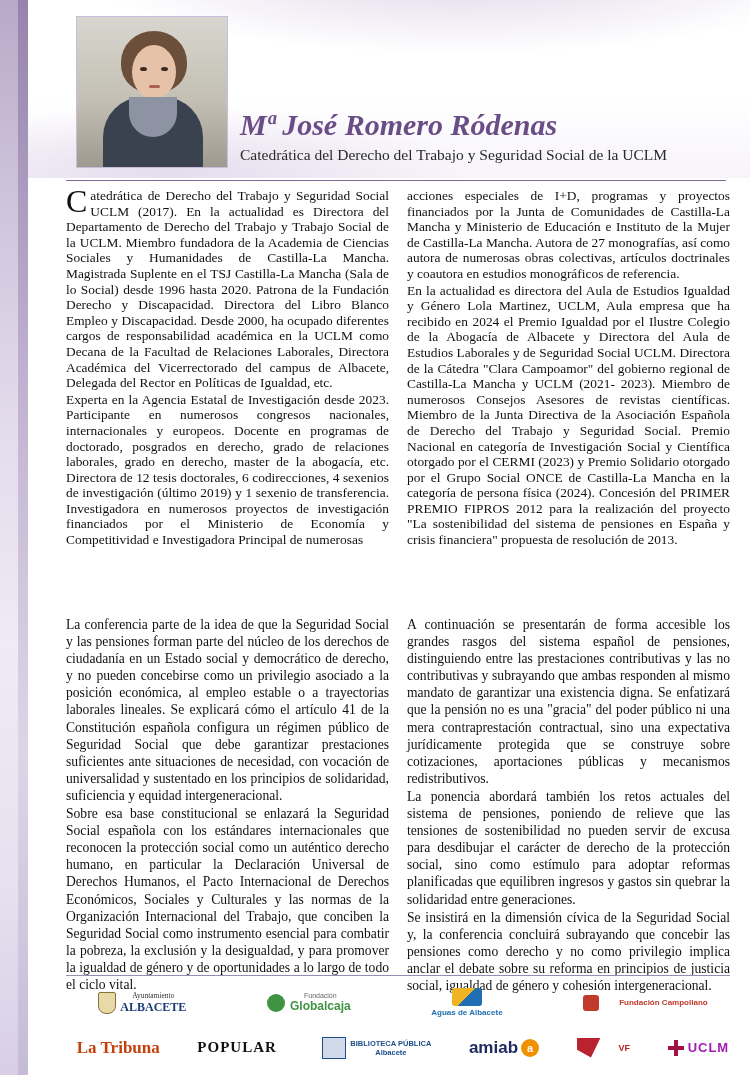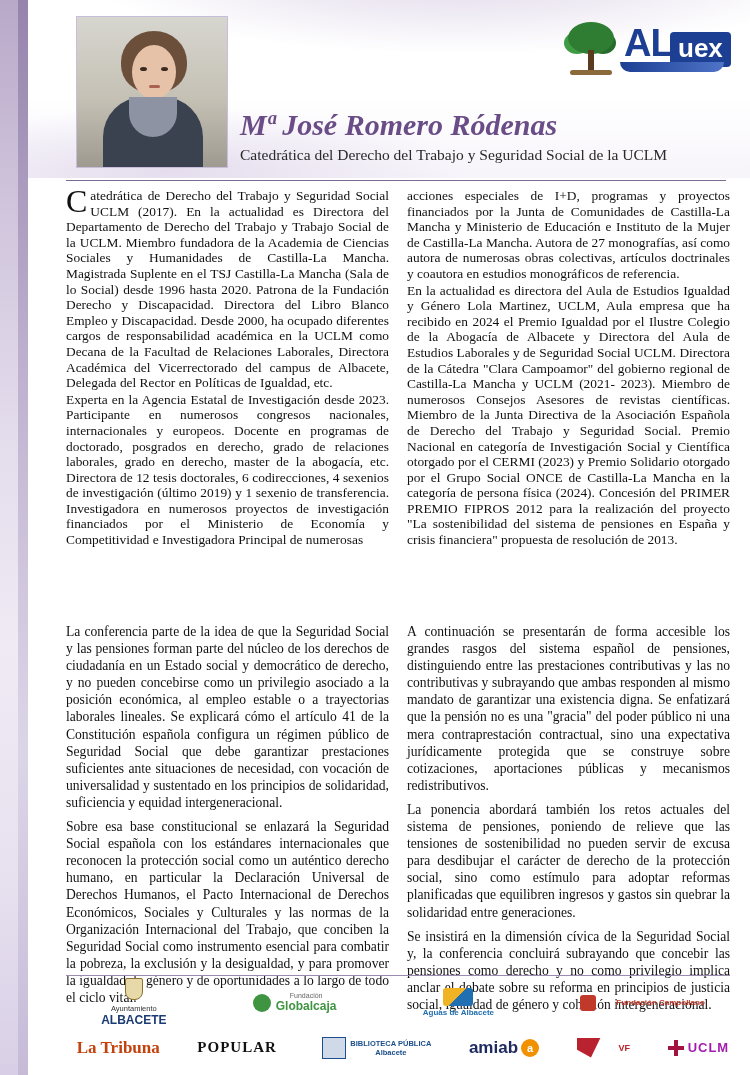--- a/index.html
+++ b/index.html
@@ -134,21 +134,21 @@
     font-family:"Liberation Serif",serif;font-weight:bold;font-style:normal;
     font-size:20px;color:#6a4d86;
   }
   
   .abstract{
     position:absolute;left:38px;top:616px;width:664px;
     display:flex;gap:18px;
   }
   .abstract .col{width:323px;}
   .abstract p{
-    margin:7px 0 1px 0;
+    margin:0 0 1px 0;
     font-size:13.6px;line-height:17.1px;text-align:justify;color:#111;
     font-family:"Liberation Serif",serif;hyphens:auto;
   }
   
   .hr-bottom{
     position:absolute;left:38px;top:975px;width:664px;height:1px;background:#9a8bb0;
   }
   .footer{
     position:absolute;left:30px;top:980px;width:690px;height:90px;
   }
@@ -157,21 +157,21 @@
   }
   .flogo{
     display:flex;align-items:center;justify-content:center;
     font-family:"Liberation Sans",sans-serif;text-align:center;
   }
   
   .f-dipu{flex-direction:column;color:#1b3b73;}
   .f-dipu .crest{width:26px;height:16px;background:#cfd6e4;border:1px solid #1b3b73;border-radius:3px;margin-bottom:2px;}
   .f-dipu .t1{font-weight:bold;font-size:9.5px;letter-spacing:.2px;}
   .f-dipu .t2{font-size:5.5px;color:#444;}
-  .f-ayto{flex-direction:column;color:#1b3b73;gap:4px;}
+  .f-ayto{flex-direction:row;color:#1b3b73;gap:4px;font-family:Liberation Serif, serif;}
   .f-ayto .crest{width:16px;height:20px;background:#e8d9a8;border:1px solid #8a7230;border-radius:2px 2px 8px 8px;}
   .f-ayto .t1{font-size:7.5px;color:#333;}
   .f-ayto .t2{font-size:12px;font-weight:bold;color:#1b3b73;}
   .f-globalcaja{flex-direction:row;gap:5px;color:#2a7a3a;}
   .f-globalcaja .mark{width:18px;height:18px;border-radius:50%;background:#3f9442;}
   .f-globalcaja .t1{font-size:7px;color:#666;}
   .f-globalcaja .t2{font-size:12px;font-weight:bold;color:#3f9442;}
   .f-aguas{flex-direction:column;gap:2px;color:#1f6fb2;}
   .f-aguas .mark{width:30px;height:18px;background:linear-gradient(135deg,#f0b323 50%,#1f6fb2 50%);border-radius:3px;}
   .f-aguas .t1{font-size:8px;font-weight:bold;color:#1f6fb2;}
@@ -214,32 +214,20 @@
       <div class="bg"></div>
       <div class="hair"></div>
       <div class="face"></div>
       <div class="eye-l"></div>
       <div class="eye-r"></div>
       <div class="mouth"></div>
       <div class="body"></div>
       <div class="scarf"></div>
     </div>
 
-    <div class="logo">
-      <div class="tree">
-        <div class="canopy2"></div>
-        <div class="canopy3"></div>
-        <div class="canopy"></div>
-        <div class="trunk"></div>
-        <div class="ground"></div>
-      </div>
-      <div class="al">AL</div>
-      <div class="uex">uex</div>
-      <div class="swoosh"></div>
-    </div>
 
     <div class="name">Mª José Romero Ródenas</div>
     <div class="role">Catedrática del Derecho del Trabajo y Seguridad Social de la UCLM</div>
   </div>
 
   <div class="hr-top"></div>
 
   <div class="bio">
     <div class="col">
       <p><span class="dropcap">C</span><span>atedrática de Derecho del Trabajo y Seguridad Social UCLM (2017). En la actualidad es Directora del Departamento de Derecho del Trabajo y Trabajo Social de la UCLM. Miembro fundadora de la Academia de Ciencias Sociales y Humanidades de Castilla-La Mancha. Magistrada Suplente en el TSJ Castilla-La Mancha (Sala de lo Social) desde 1996 hasta 2020. Patrona de la Fundación Derecho y Discapacidad. Directora del Libro Blanco Empleo y Discapacidad. Desde 2000, ha ocupado diferentes cargos de responsabilidad académica en la UCLM como Decana de la Facultad de Relaciones Laborales, Directora Académica del Vicerrectorado del campus de Albacete, Delegada del Rector en Políticas de Igualdad, etc.</span></p>

